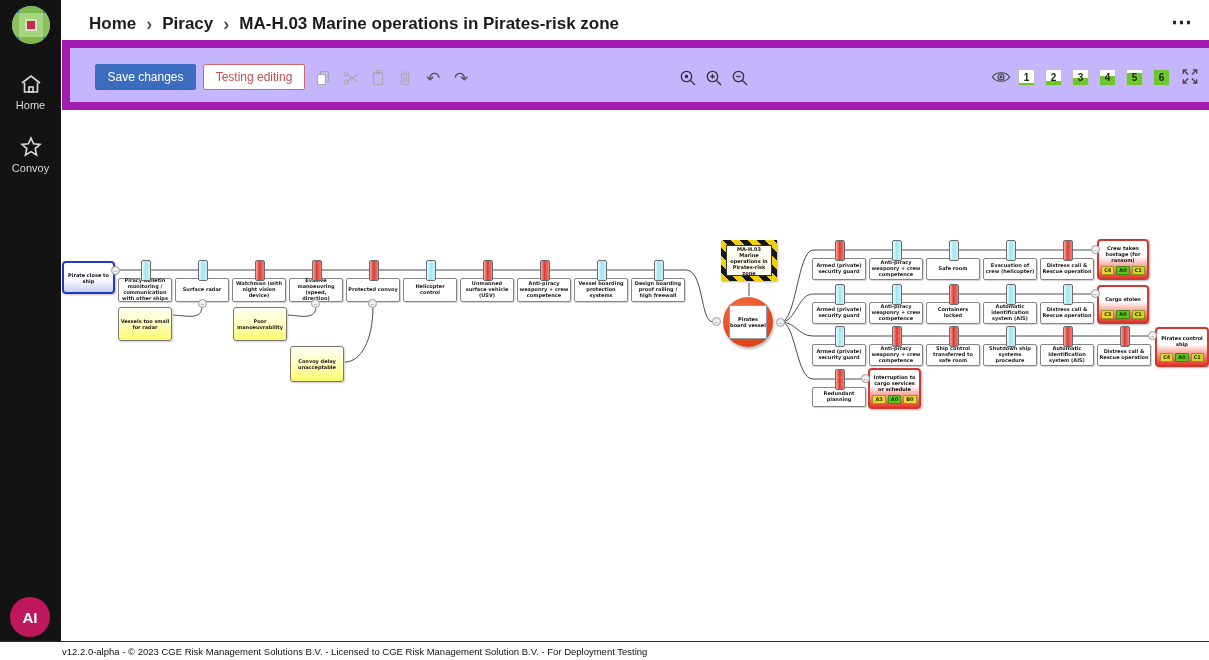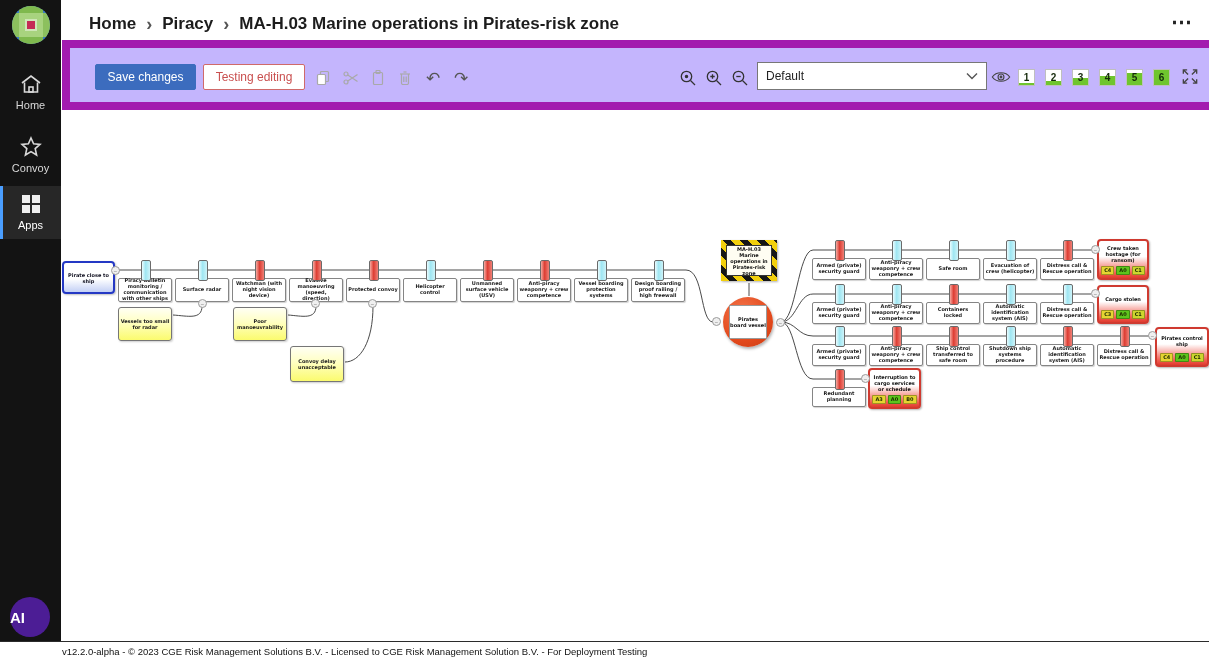--- a/index.html
+++ b/index.html
@@ -6,22 +6,22 @@
   .page{position:relative;width:1209px;height:660px;overflow:hidden;font-family:"Liberation Sans",sans-serif;background:#fff;}
 
   
   .sidebar{position:absolute;left:0;top:0;width:61px;height:641px;background:#131313;z-index:10;}
   .logo-wrap{position:absolute;left:0;top:6px;width:61px;text-align:center;}
   .logo{width:38px;height:38px;border-radius:50%;overflow:hidden;display:inline-block;}
   .side-item{position:absolute;left:0;width:61px;text-align:center;color:#d9d9d9;font-size:11px;cursor:pointer;padding:8px 0;}
   .side-item .sicon{display:block;margin:0 auto 3px auto;}
   .side-item.active{background:#272727;color:#fff;}
   .active-bar{position:absolute;left:0;top:0;width:3px;height:100%;background:#4a9eff;display:block;}
-  .ai-circle{position:absolute;left:10px;top:597px;width:40px;height:40px;border-radius:50%;background:#4c1d95;color:#fff;
-    font-size:15px;font-weight:bold;display:flex;align-items:center;justify-content:flex-start;}
+  .ai-circle{position:absolute;left:10px;top:597px;width:40px;height:40px;border-radius:50%;background:#be185d;color:#fff;
+    font-size:15px;font-weight:bold;display:flex;align-items:center;justify-content:center;}
 
   
   .topbar{position:absolute;left:61px;top:0;width:1148px;height:48px;background:#fff;display:flex;align-items:center;}
   .crumbs{display:flex;align-items:center;gap:10px;margin-left:28px;font-size:17px;font-weight:bold;color:#1c1c1c;}
   .crumb-sep{color:#555;font-weight:bold;font-size:18px;}
   .more-btn{position:absolute;right:16px;top:10px;font-size:21px;font-weight:bold;color:#222;letter-spacing:1px;cursor:pointer;}
 
   
   .toolbar{position:absolute;left:62px;top:40px;width:1141px;height:54px;background:#c4b5fd;border:8px solid #a21caf;z-index:5;}
   .btn{position:absolute;top:16px;height:26px;border-radius:2px;font-size:12px;display:flex;align-items:center;justify-content:center;cursor:pointer;box-sizing:border-box;}
@@ -110,32 +110,20 @@
 
     <div class="side-item" style="top:128px;">
       <span class="sicon">
         <svg width="22" height="21" viewBox="0 0 22 21" fill="none" stroke="#d9d9d9" stroke-width="1.6">
           <path d="M11 2 L13.6 7.8 L20 8.4 L15.2 12.6 L16.6 19 L11 15.6 L5.4 19 L6.8 12.6 L2 8.4 L8.4 7.8 Z"></path>
         </svg>
       </span>
       <span>Convoy</span>
     </div>
 
-    <div class="side-item active" style="top:186px;">
-      <span class="active-bar"></span>
-      <span class="sicon">
-        <svg width="20" height="20" viewBox="0 0 20 20" fill="#efefef">
-          <rect x="1" y="1" width="8" height="8"></rect>
-            <rect x="11" y="1" width="8" height="8"></rect>
-          <rect x="1" y="11" width="8" height="8"></rect>
-            <rect x="11" y="11" width="8" height="8"></rect>
-        </svg>
-      </span>
-      <span>Apps</span>
-    </div>
 
     <div class="ai-circle">
       <span>AI</span>
     </div>
   </aside>
 
   <div class="topbar">
     <div class="crumbs">
       <span>Home</span>
       <span class="crumb-sep">›</span>
@@ -199,28 +187,20 @@
       </svg>
     </span>
     <span class="tool-icon" style="left:660px;">
       <svg width="19" height="19" viewBox="0 0 19 19" fill="none" stroke="#333" stroke-width="1.3">
         <circle cx="7.5" cy="7.5" r="5.2"></circle>
           <path d="M11.5 11.5 L16 16"></path>
           <path d="M5.3 7.5 H9.7"></path>
       </svg>
     </span>
 
-    <div class="dropdown">
-      <span class="dd-label">Default</span>
-      <span>
-        <svg width="12" height="8" viewBox="0 0 12 8" fill="none" stroke="#555" stroke-width="1.4">
-            <path d="M1 1.5 L6 6.5 L11 1.5"></path>
-          </svg>
-      </span>
-    </div>
 
     <span class="tool-icon" style="left:921px;top:19px;">
       <svg width="23" height="16" viewBox="0 0 23 16" fill="none" stroke="#444" stroke-width="1.3">
         <path d="M1.5 8 C6 1.5 17 1.5 21.5 8 C17 14.5 6 14.5 1.5 8 Z"></path>
           <circle cx="11.5" cy="8" r="3.4"></circle>
           <circle cx="11.5" cy="8" r="1" fill="#444"></circle>
       </svg>
     </span>
 
     <span class="lvl" style="left:948px;background:linear-gradient(to top,#6fc52e 16%,#fff 16%);">1</span>

